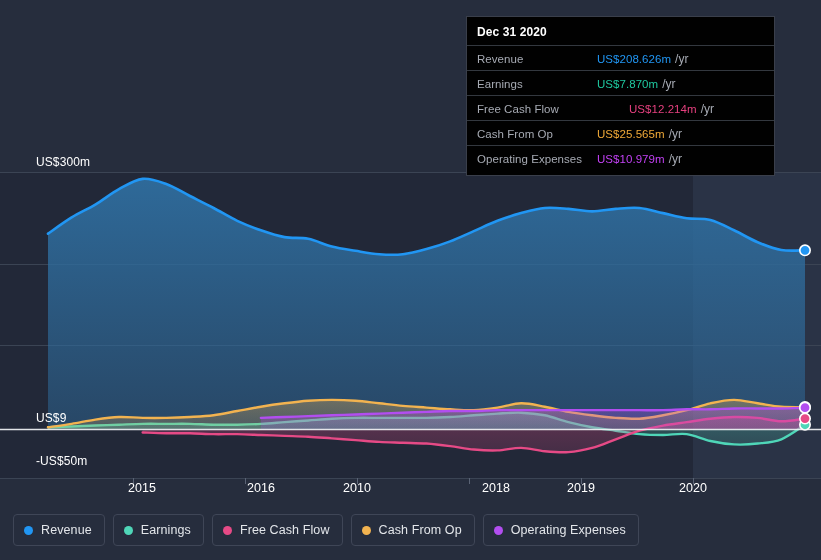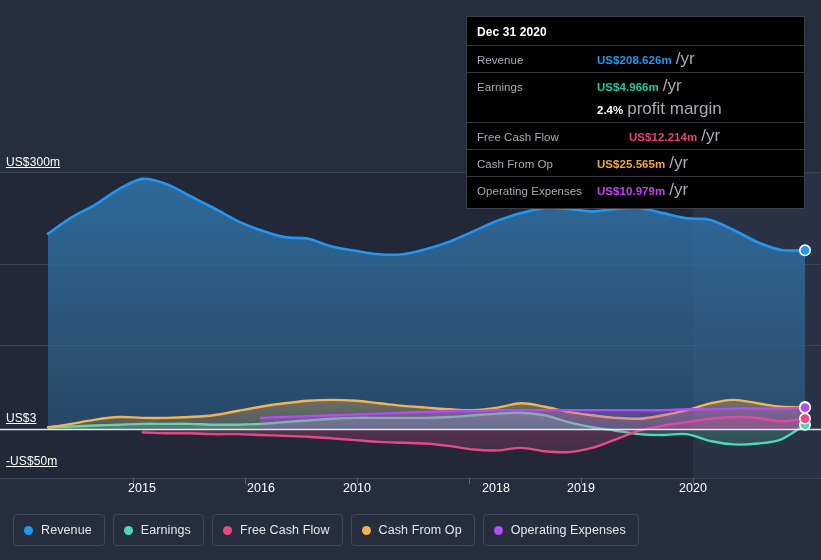--- a/index.html
+++ b/index.html
@@ -37,34 +37,34 @@
   }
 
   
   .axis-label {
     position: absolute;
     font-size: 12px;
     color: #ffffff;
     white-space: nowrap;
     letter-spacing: 0.1px;
   }
-  .y-label { left: 6px; text-decoration: underline; }
+  .y-label { left: 36px; }
   .x-label {
     font-size: 12.5px;
     color: #ffffff;
     transform: translateX(-50%);
     top: 481px;
   }
 
   
   #tooltip {
     position: absolute;
     left: 466px;
     top: 16px;
-    width: 339px;
+    width: 309px;
     background: #010101;
     border: 1px solid #3a3f4b;
     box-sizing: border-box;
     padding: 6px 0 5px 0;
     z-index: 40;
   }
   #tooltip .tt-date {
     font-size: 12px;
     font-weight: bold;
     color: #ffffff;
@@ -80,25 +80,25 @@
   }
   .tt-row.noline { border-top: none; padding-top: 0px; }
   .tt-key {
     flex: 0 0 120px;
     font-size: 11.5px;
     color: #a7abb4;
     letter-spacing: 0.05px;
   }
   .tt-val {
     font-size: 11.5px;
-    font-weight: bold;
+    font-weight: normal;
     letter-spacing: 0.05px;
   }
   .tt-unit {
-    font-size: 17px;
+    font-size: 12px;
     color: #a7abb4;
     margin-left: 4px;
     font-weight: normal;
   }
   .tt-sub-val { color: #ffffff; font-weight: bold; font-size: 11.5px; }
 
   
   #legend {
     position: absolute;
     left: 13px;
@@ -191,44 +191,40 @@
         <circle cx="805" cy="250.27705999999998" r="5.2" fill="#2196f3" stroke="#ffffff" stroke-width="1.6"></circle>
         <circle cx="805" cy="424.7457933333333" r="5.2" fill="#4fd6b8" stroke="#ffffff" stroke-width="1.6"></circle>
         <circle cx="805" cy="407.09931666666665" r="5.2" fill="#f2b350" stroke="#ffffff" stroke-width="1.6"></circle>
         <circle cx="805" cy="418.53667333333334" r="5.2" fill="#e64a86" stroke="#ffffff" stroke-width="1.6"></circle>
         <circle cx="805" cy="407.67585333333335" r="5.2" fill="#b24ef0" stroke="#ffffff" stroke-width="1.6"></circle>
         <line x1="805.5" y1="172" x2="805.5" y2="478" stroke="#6b7585" stroke-width="1" stroke-opacity="0"></line>
       </svg>
   </div>
 
   <div class="axis-label y-label" style="top:155px">US$300m</div>
-  <div class="axis-label y-label" style="top:411px">US$3</div>
+  <div class="axis-label y-label" style="top:411px">US$9</div>
   <div class="axis-label y-label" style="top:454px">-US$50m</div>
 
   <div class="axis-label x-label" style="left:142px">2015</div>
   <div class="axis-label x-label" style="left:261px">2016</div>
   <div class="axis-label x-label" style="left:357px">2010</div>
   <div class="axis-label x-label" style="left:496px">2018</div>
   <div class="axis-label x-label" style="left:581px">2019</div>
   <div class="axis-label x-label" style="left:693px">2020</div>
 
   <div id="tooltip">
     <div class="tt-date">Dec 31 2020</div>
     <div id="tooltip-rows">
         <div class="tt-row">
           <div class="tt-key">Revenue</div>
           <div><span class="tt-val" style="color: rgb(33, 150, 243);">US$208.626m</span><span class="tt-unit">/yr</span></div>
         </div>
         <div class="tt-row">
           <div class="tt-key">Earnings</div>
-          <div><span class="tt-val" style="color: rgb(31, 201, 160);">US$4.966m</span><span class="tt-unit">/yr</span></div>
-        </div>
-        <div class="tt-row noline">
-          <div class="tt-key"></div>
-          <div><span class="tt-sub-val" style="color: rgb(255, 255, 255);">2.4%</span><span class="tt-unit">profit margin</span></div>
+          <div><span class="tt-val" style="color: rgb(31, 201, 160);">US$7.870m</span><span class="tt-unit">/yr</span></div>
         </div>
         <div class="tt-row">
           <div class="tt-key">Free Cash Flow</div>
           <div><span class="tt-val" style="color: rgb(230, 64, 127); padding-left: 32px;">US$12.214m</span><span class="tt-unit">/yr</span></div>
         </div>
         <div class="tt-row">
           <div class="tt-key">Cash From Op</div>
           <div><span class="tt-val" style="color: rgb(240, 169, 56); margin-top: 48px;">US$25.565m</span><span class="tt-unit">/yr</span></div>
         </div>
         <div class="tt-row">

